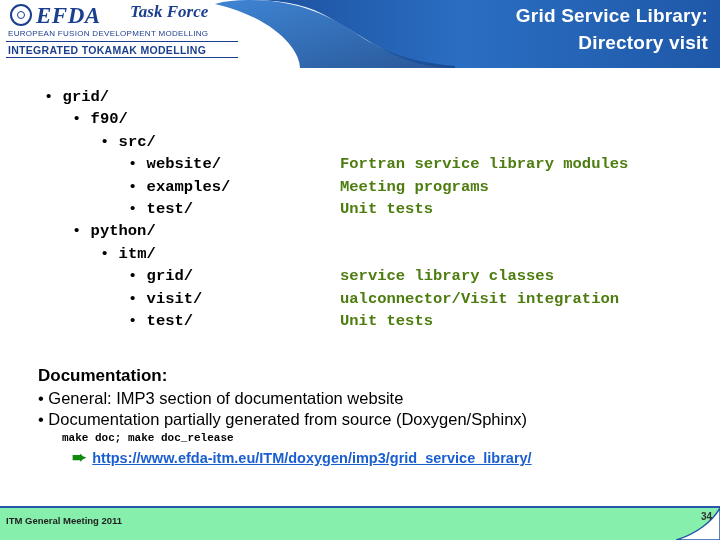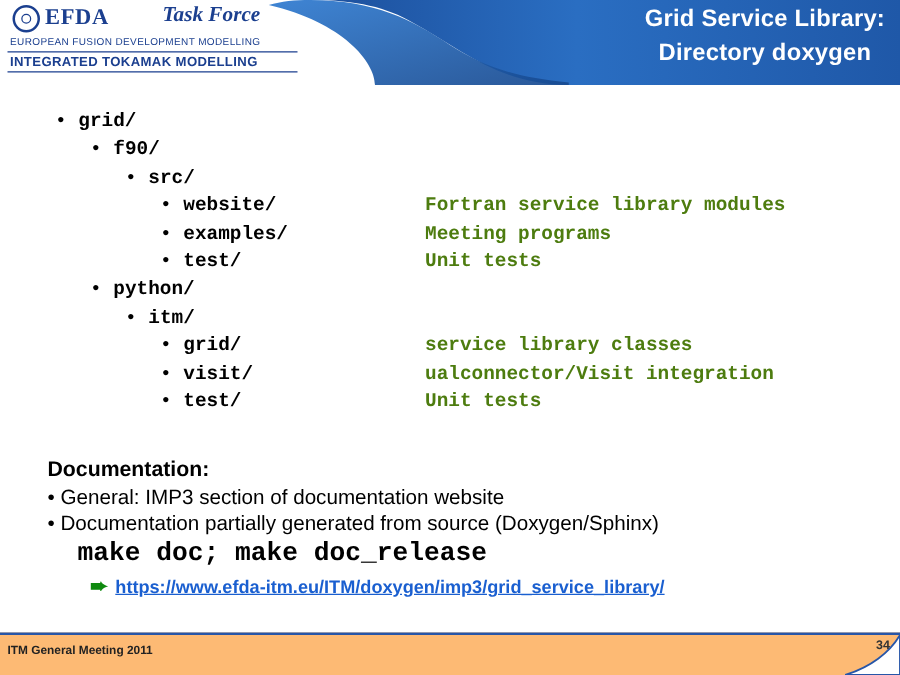--- a/index.html
+++ b/index.html
@@ -32,21 +32,21 @@
   .blue-swoosh {
     position: absolute;
     left: 0; top: 0;
     width: 720px;
     height: 68px;
   }
   .title-block {
     position: absolute;
     right: 12px;
     top: 3px;
-    text-align: center;
+    text-align: right;
     color: #ffffff;
     font-size: 19px;
     font-weight: bold;
     line-height: 1.42;
     letter-spacing: 0.2px;
     z-index: 5;
   }
 
   
   .logo {
@@ -55,22 +55,23 @@
     top: 2px;
     width: 238px;
     height: 58px;
     z-index: 6;
   }
   .logo-line1 {
     position: absolute;
     left: 30px;
     top: 1px;
     font-family: "Liberation Serif", serif;
-    font-size: 18px;
-    font-weight: bold;
+    font-size: 23px;
+    font-weight: bold;
+    font-style: italic;
     color: #1b3f8f;
     letter-spacing: 0.5px;
   }
   .logo-task {
     position: absolute;
     left: 124px;
     top: 0px;
     font-family: "Liberation Serif", serif;
     font-size: 17px;
     font-weight: bold;
@@ -185,21 +186,21 @@
     font-weight: bold;
     margin-bottom: 2px;
   }
   .doc-line {
     font-size: 16.5px;
     line-height: 1.28;
     white-space: nowrap;
   }
   .doc-mono {
     font-family: "Liberation Mono", monospace;
-    font-size: 21px;
+    font-size: 11px;
     font-weight: bold;
     margin-left: 24px;
     margin-top: 2px;
     white-space: pre;
   }
   .doc-link-row {
     margin-top: 3px;
     margin-left: 34px;
     white-space: nowrap;
   }
@@ -216,21 +217,21 @@
     text-decoration: underline;
   }
 
   
   .footer {
     position: absolute;
     left: 0;
     top: 506px;
     width: 720px;
     height: 34px;
-    background: #fdba74;
+    background: #86efac;
   }
   .footer-rule {
     position: absolute;
     left: 0;
     top: 0;
     width: 720px;
     height: 2px;
     background: #2756a8;
   }
   .footer-text {
@@ -285,21 +286,21 @@
     <div class="logo-line1">EFDA</div>
     <div class="logo-task">Task Force</div>
     <div class="logo-rule"></div>
     <div class="logo-line2">EUROPEAN FUSION DEVELOPMENT MODELLING</div>
     <div class="logo-rule2"></div>
     <div class="logo-line3">INTEGRATED TOKAMAK MODELLING</div>
   </div>
 
   <div class="title-block">
     <div>Grid Service Library:</div>
-    <div>Directory doxygen</div>
+    <div>Directory visit</div>
   </div>
 </div>
 
 <div class="content">
 
   <div class="tree" id="tree-root">
       <div class="tree-row"><span style="display: inline-block; width: 0px;"></span><span class="bullet-dot">• </span><span class="tree-label">grid/</span></div>
       <div class="tree-row"><span style="display: inline-block; width: 28px;"></span><span class="bullet-dot">• </span><span class="tree-label">f90/</span></div>
       <div class="tree-row"><span style="display: inline-block; width: 56px;"></span><span class="bullet-dot">• </span><span class="tree-label">src/</span></div>
       <div class="tree-row"><span style="display: inline-block; width: 84px;"></span><span class="bullet-dot">• </span><span class="tree-label">website/</span><span class="tree-desc">Fortran service library modules</span></div>

